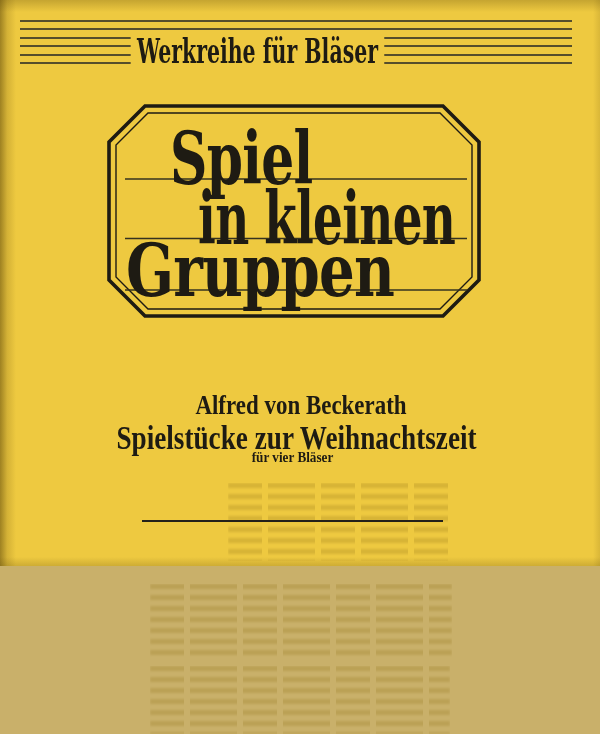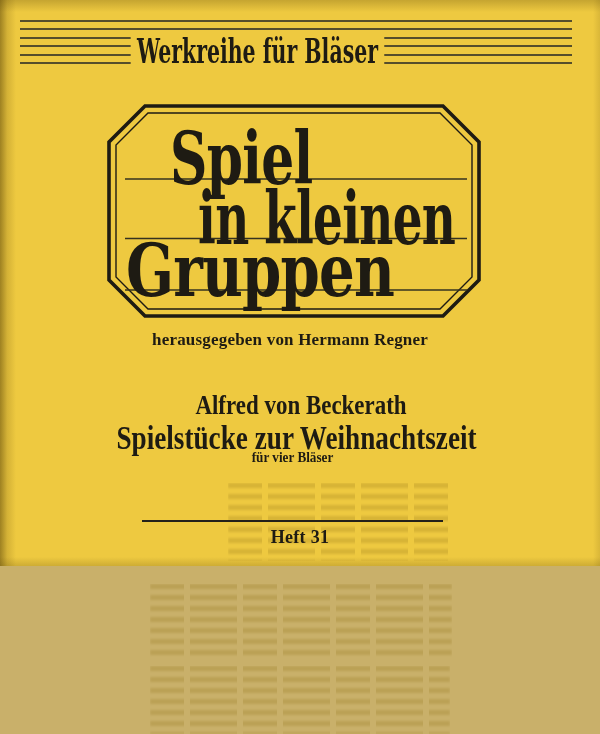--- a/index.html
+++ b/index.html
@@ -121,27 +121,25 @@
       <line x1="18" y1="75" x2="360" y2="75" stroke="#35321f" stroke-width="1.3"></line>
       <line x1="18" y1="134.5" x2="360" y2="134.5" stroke="#35321f" stroke-width="1.3"></line>
       <line x1="18" y1="186" x2="360" y2="186" stroke="#35321f" stroke-width="1.3"></line>
     </svg>
   </div>
 
   <div class="logo-word word-spiel">Spiel</div>
   <div class="logo-word word-inkleinen">in kleinen</div>
   <div class="logo-word word-gruppen">Gruppen</div>
 
-  <div class="editor-line">herausgegeben von Hermann Regner</div>
 
   <div class="composer-name">Alfred von Beckerath</div>
   <div class="work-title">Spielstücke zur Weihnachtszeit</div>
   <div class="work-subtitle">für vier Bläser</div>
 
   <div class="heft-rule"></div>
-  <div class="volume-label">Heft 31</div>
 
   <div class="edge edge-left"></div>
   <div class="edge edge-top"></div>
   <div class="edge edge-bottom"></div>
   <div class="edge edge-right"></div>
 
 </div>
 
 </body></html>

